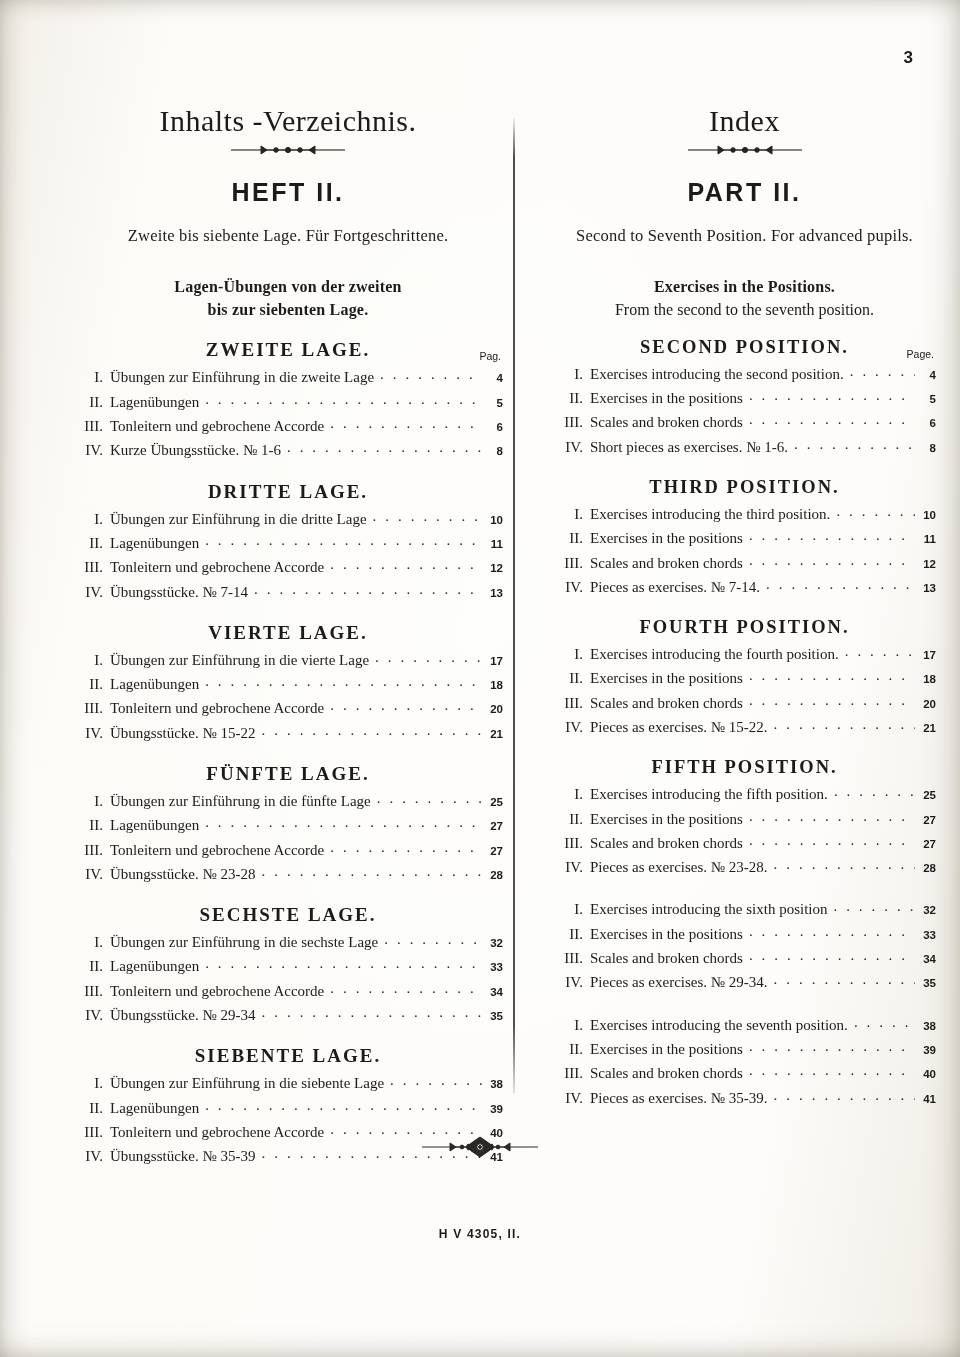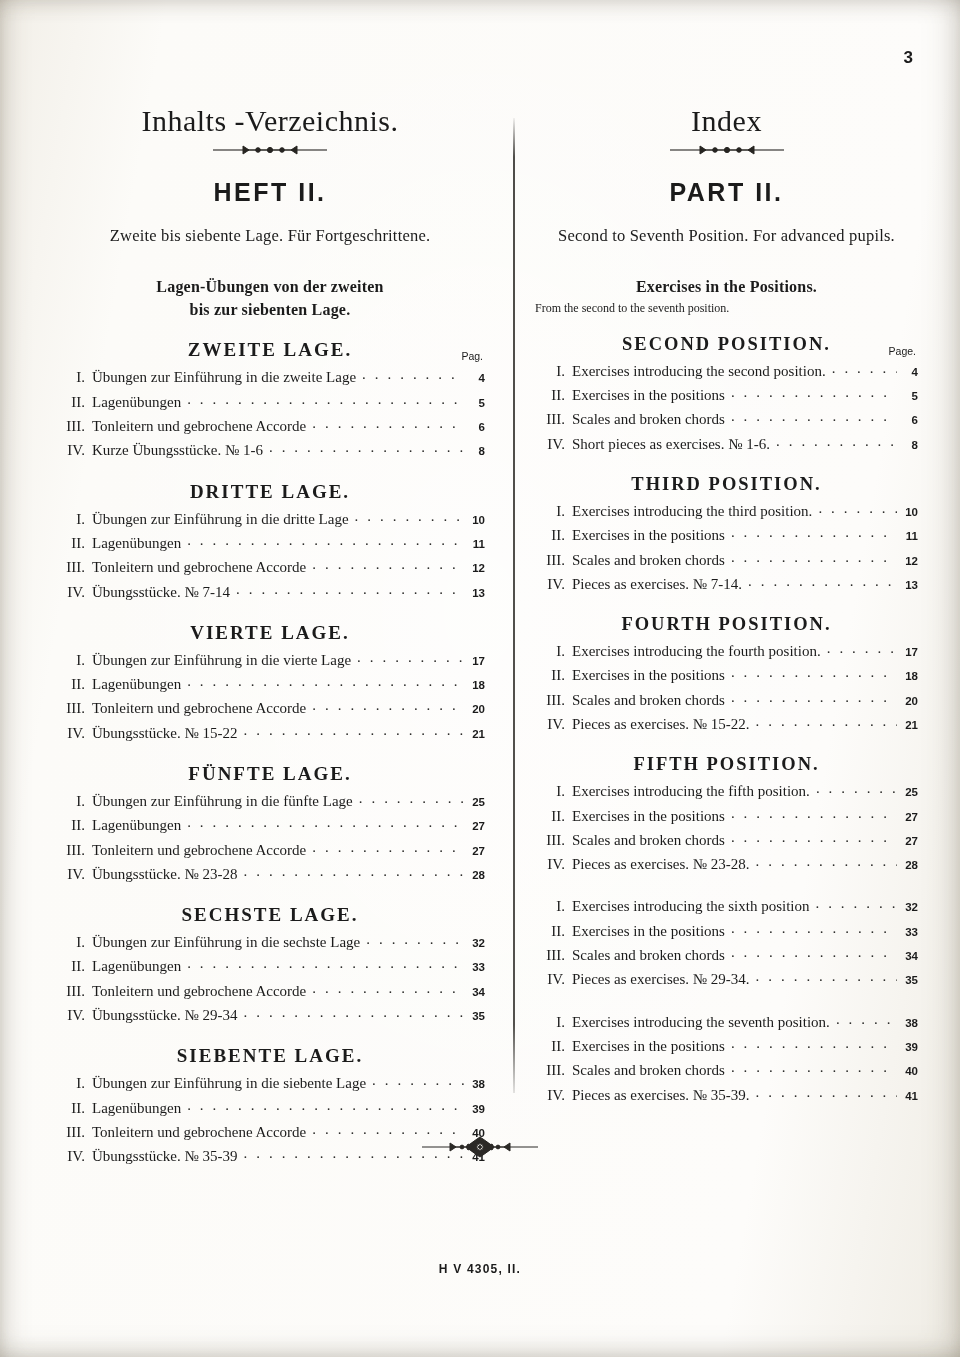--- a/index.html
+++ b/index.html
@@ -45,20 +45,21 @@
     letter-spacing: 0;
   }
 
   
   .columns {
     position: absolute;
     left: 0;
     top: 104px;
     width: 852px;
     display: flex;
+    padding-left: 18px;
   }
   .col {
     box-sizing: border-box;
   }
   .col-left  { width: 513px; padding: 0 28px 0 55px; }
   .col-right { width: 447px; padding: 0 42px 0 22px; }
 
   .divider-rule {
     position: absolute;
     left: 513px;
@@ -105,23 +106,24 @@
     text-align: center;
     font-family: "Liberation Serif", serif;
     font-weight: bold;
     font-size: 16px;
     line-height: 1.42;
     margin: 30px 0 0 0;
     letter-spacing: 0.2px;
   }
   .sub-b .line2 { display: block; }
   .sub-c {
+    text-align: center;
     font-family: "Liberation Serif", serif;
     font-weight: normal;
-    font-size: 12px;
+    font-size: 16px;
     margin: 2px 0 0 0;
   }
 
   
   .section {
     margin-top: 18px;
     position: relative;
   }
   .section-head {
     text-align: center;
@@ -188,21 +190,21 @@
     position: absolute;
     left: 0;
     right: 0;
     top: 1134px;
     text-align: center;
   }
   .footer-plate {
     position: absolute;
     left: 0;
     right: 0;
-    top: 1262px;
+    top: 1227px;
     text-align: center;
     font-family: "Liberation Sans", sans-serif;
     font-weight: bold;
     font-size: 12px;
     letter-spacing: 1.2px;
   }
 </style>
 </head>
 <body>
 

